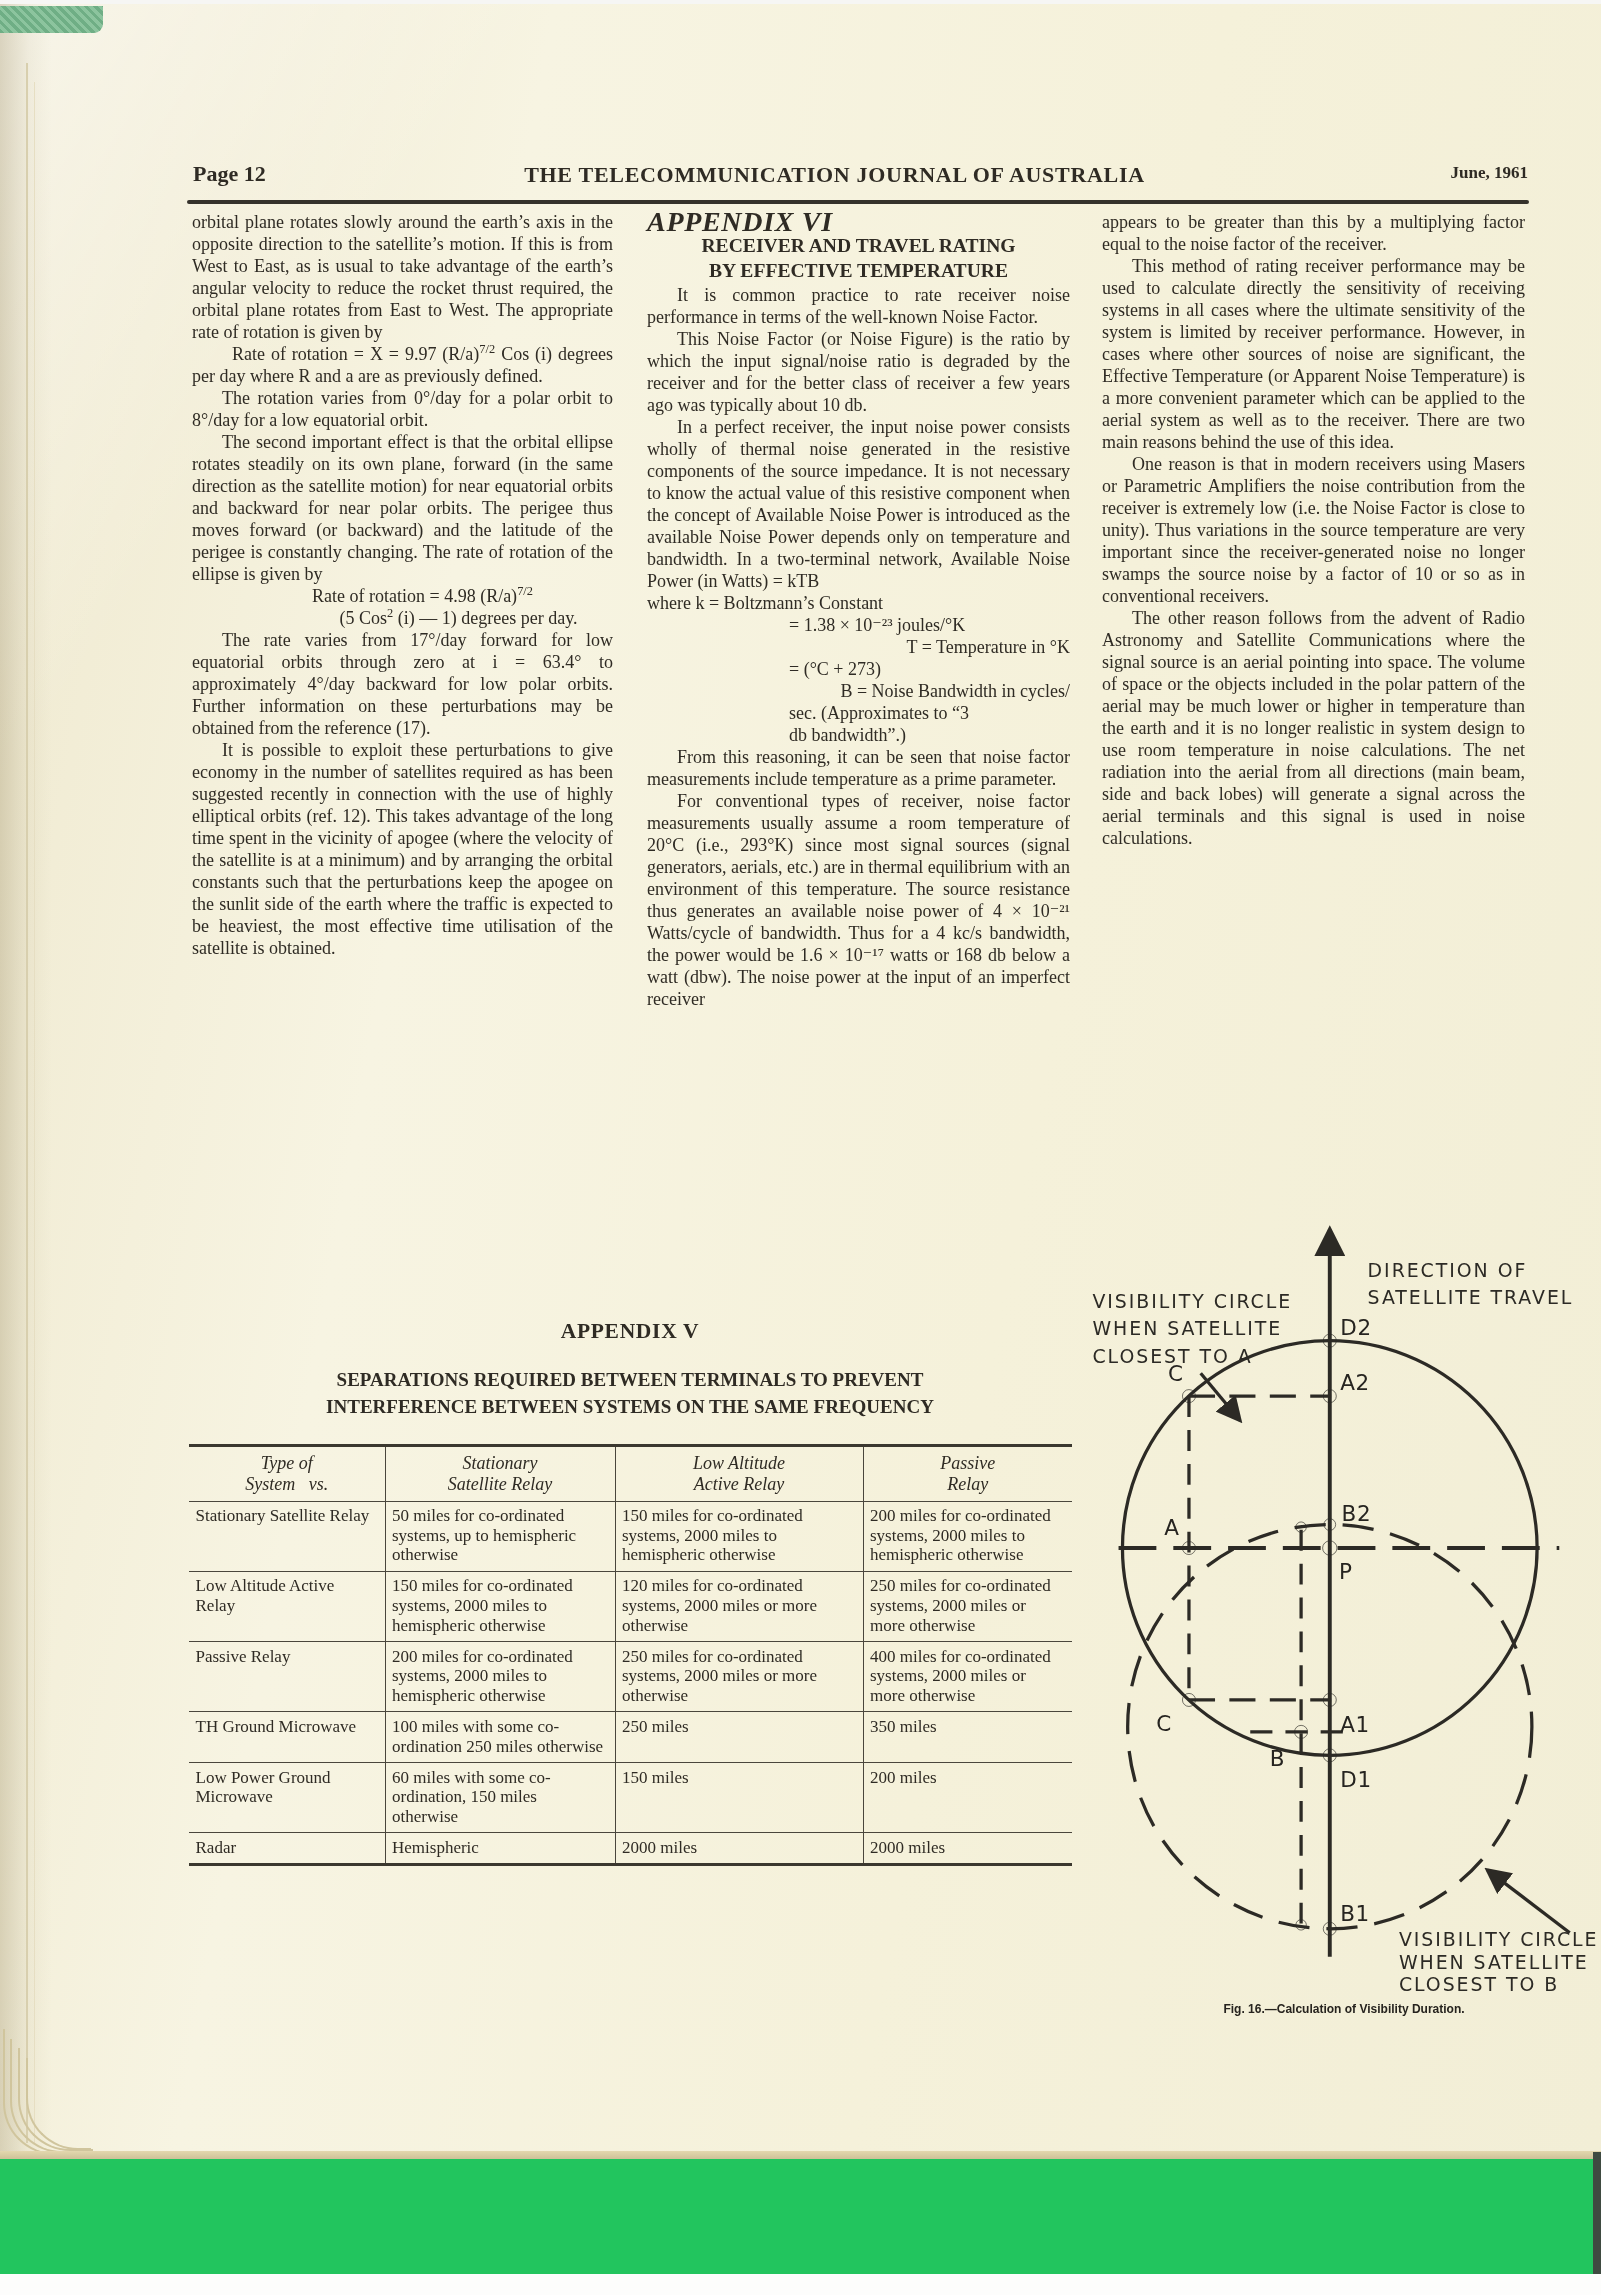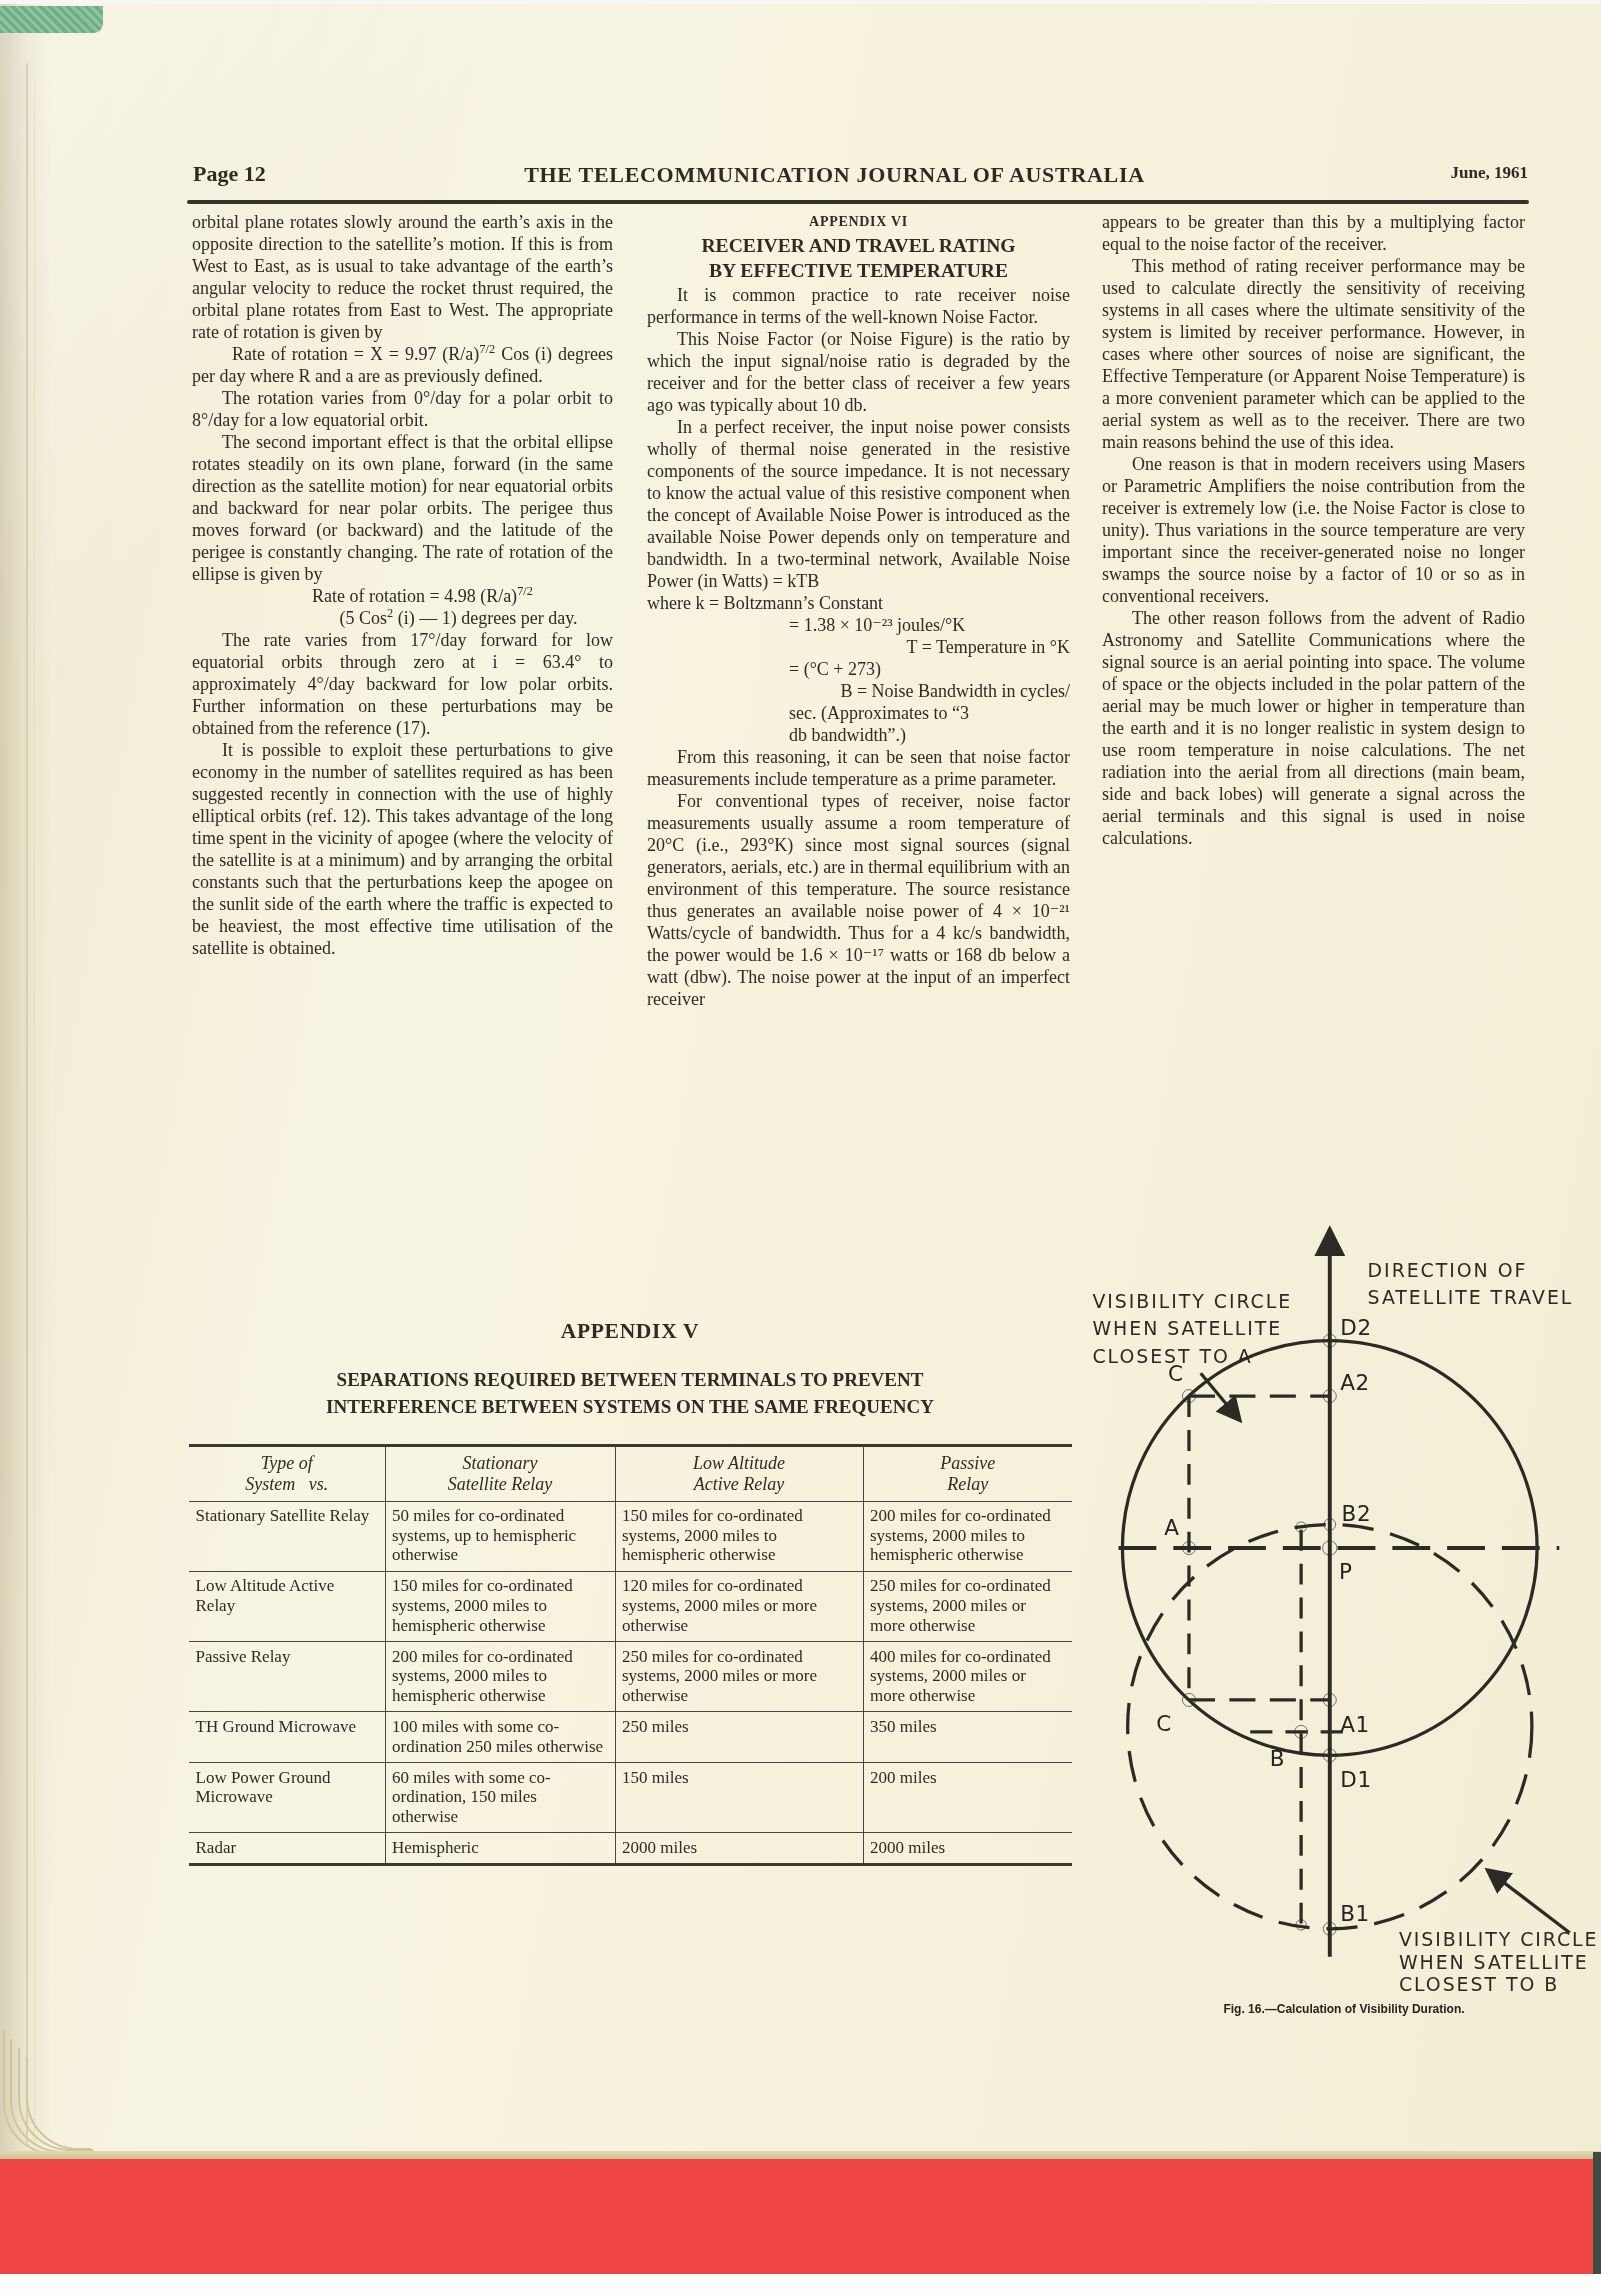--- a/index.html
+++ b/index.html
@@ -1,17 +1,17 @@
 <!DOCTYPE html>
 <html style="font-size:10.4px"><head>
 <meta charset="utf-8">
 <style>
   html,body{margin:0;padding:0;background:#d8d8d6;}
   #stage{position:relative;width:1602px;height:2295px;overflow:hidden;
-         background:#ef4444;font-family:"Liberation Serif","DejaVu Serif",serif;color:#2f2b24;}
+         background:#22c55e;font-family:"Liberation Serif","DejaVu Serif",serif;color:#2f2b24;}
   
   .top-strip{position:absolute;left:0;top:0;width:1602px;height:5.2px;background:#f6f6f4;}
   .bottom-white{position:absolute;left:0;bottom:0;width:1602px;height:21px;background:#fdfdfc;}
   
   .sheet{position:absolute;left:0;top:3.9px;width:1602px;height:2152px;
          background:linear-gradient(100deg,#efe9cf 0%,#f7f4e2 28%,#f5f1da 62%,#f2eed6 100%);}
   .edge-shade{position:absolute;left:0;top:0;width:52px;height:2152px;
          background:linear-gradient(90deg,rgba(150,135,95,.30),rgba(150,135,95,.08) 55%,rgba(0,0,0,0));}
   .light-band{position:absolute;left:0;top:0;width:587px;height:913px;
          background:linear-gradient(125deg,rgba(255,255,255,.55),rgba(255,255,255,0) 45%);}
@@ -41,21 +41,21 @@
   .col{position:absolute;top:207px;font-size:18px;line-height:22px;text-align:justify;}
   .col p{margin:0;}
   #col-left{left:192px;width:421px;}
   #col-mid{left:647px;width:423px;}
   #col-right{left:1102px;width:423px;}
   .ind{text-indent:30px;}
   .fline{text-align:center;}
   .f-ind1{padding-left:40px;}
   .f-ind2{padding-left:112px;}
   sup{font-size:12.4px;line-height:0;}
-  .app6-title{text-align:center;font-weight:700;font-size:14px;margin:0 0 2.6px 0;letter-spacing:0.7px;}
+  .app6-title{font-weight:700;font-size:28px;margin:0 0 2.6px 0;letter-spacing:0.7px;font-style:italic;}
   .app6-sub{text-align:center;font-weight:700;font-size:19.6px;line-height:25.4px;margin:0 0 5.2px 0;}
   .where .m0{margin-left:0;text-align:left;}
   .where .m1{margin-left:73px;text-align:right;}
   .where .m2{margin-left:142px;text-align:left;}
 
   
   .app5-title{position:absolute;left:189px;top:1315px;width:882px;text-align:center;
               font-weight:700;font-size:21.5px;letter-spacing:0.7px;}
   .app5-sub{position:absolute;left:193px;top:1362px;width:874px;text-align:center;
             font-weight:700;font-size:19px;line-height:27px;}

